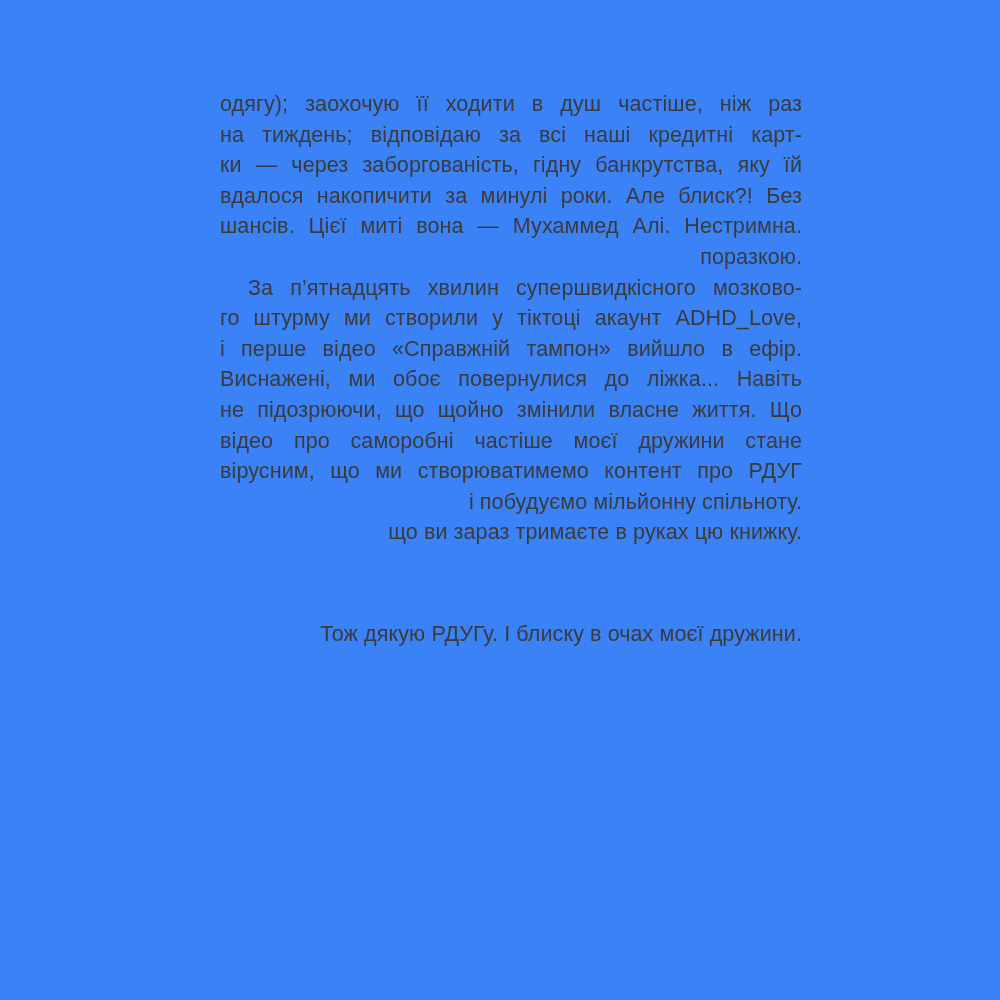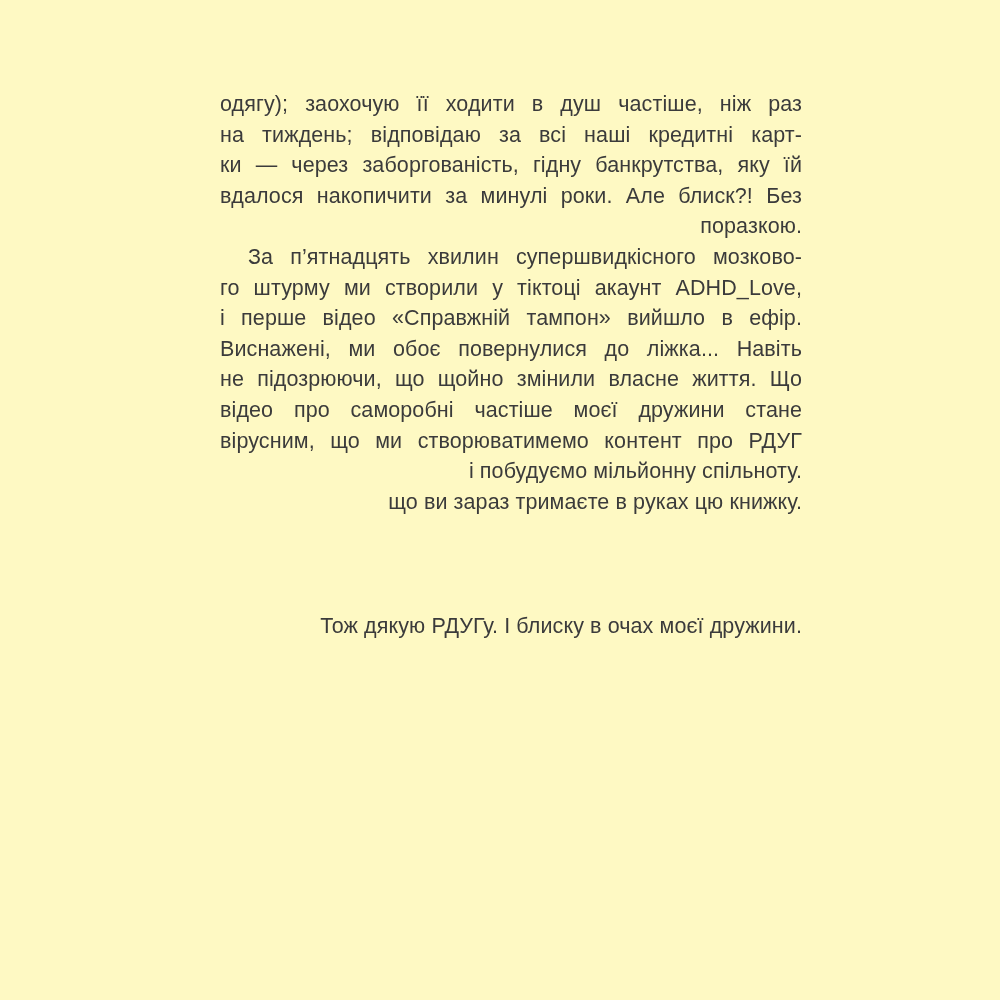--- a/index.html
+++ b/index.html
@@ -4,40 +4,40 @@
 <style>
   html, body {
     margin: 0;
     padding: 0;
     background: #ffffff;
   }
   .page {
     position: relative;
     width: 1000px;
     height: 1000px;
-    background: #fef9c3;
+    background: #3b82f6;
     overflow: hidden;
     font-family: "Liberation Sans", sans-serif;
   }
   .text-block {
     position: absolute;
     left: 220px;
     top: 89px;
     width: 582px;
     color: #3b3b3b;
     font-size: 21.5px;
     line-height: 30.6px;
     letter-spacing: 0.1px;
   }
   .paragraph {
     margin: 0;
     padding: 0;
   }
   .paragraph.gap-before {
-    margin-top: 94px;
+    margin-top: 71px;
   }
   .line {
     display: block;
     white-space: nowrap;
     text-align: right;
   }
   
   .line.justified {
     white-space: normal;
     text-align: justify;
@@ -50,20 +50,21 @@
 </head>
 <body>
 
 <div class="page">
   <div class="text-block" id="text-block">
       <p class="paragraph">
         <span class="line justified">одягу); заохочую її ходити в душ частіше, ніж раз</span>
         <span class="line justified">на тиждень; відповідаю за всі наші кредитні карт-</span>
         <span class="line justified">ки — через заборгованість, гідну банкрутства, яку їй</span>
         <span class="line justified">вдалося накопичити за минулі роки. Але блиск?! Без</span>
+        <span class="line justified">шансів. Цієї миті вона — Мухаммед Алі. Нестримна.</span>
         <span class="line">поразкою.</span>
       </p>
       <p class="paragraph indented">
         <span class="line justified">За п’ятнадцять хвилин супершвидкісного мозково-</span>
         <span class="line justified">го штурму ми створили у тіктоці акаунт ADHD_Love,</span>
         <span class="line justified">і перше відео «Справжній тампон» вийшло в ефір.</span>
         <span class="line justified">Виснажені, ми обоє повернулися до ліжка... Навіть</span>
         <span class="line justified">не підозрюючи, що щойно змінили власне життя. Що</span>
         <span class="line justified">відео про саморобні частіше моєї дружини стане</span>
         <span class="line justified">вірусним, що ми створюватимемо контент про РДУГ</span>

